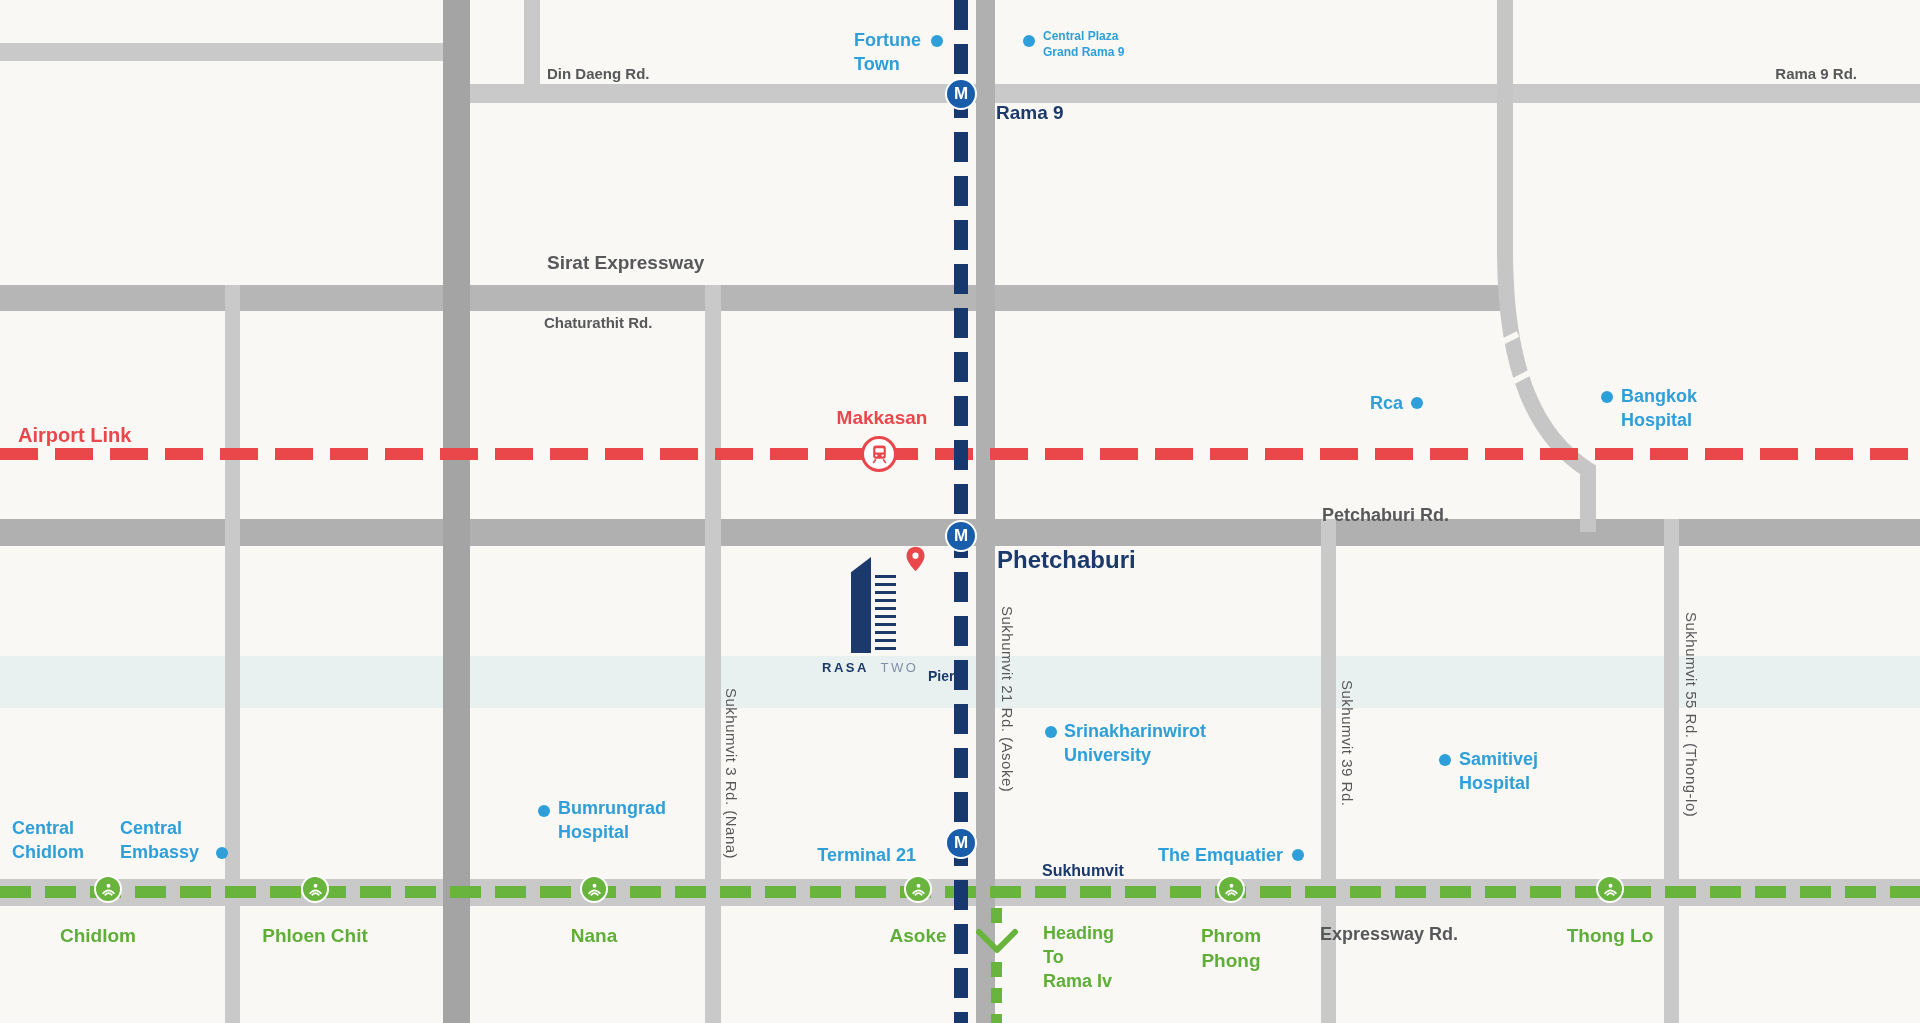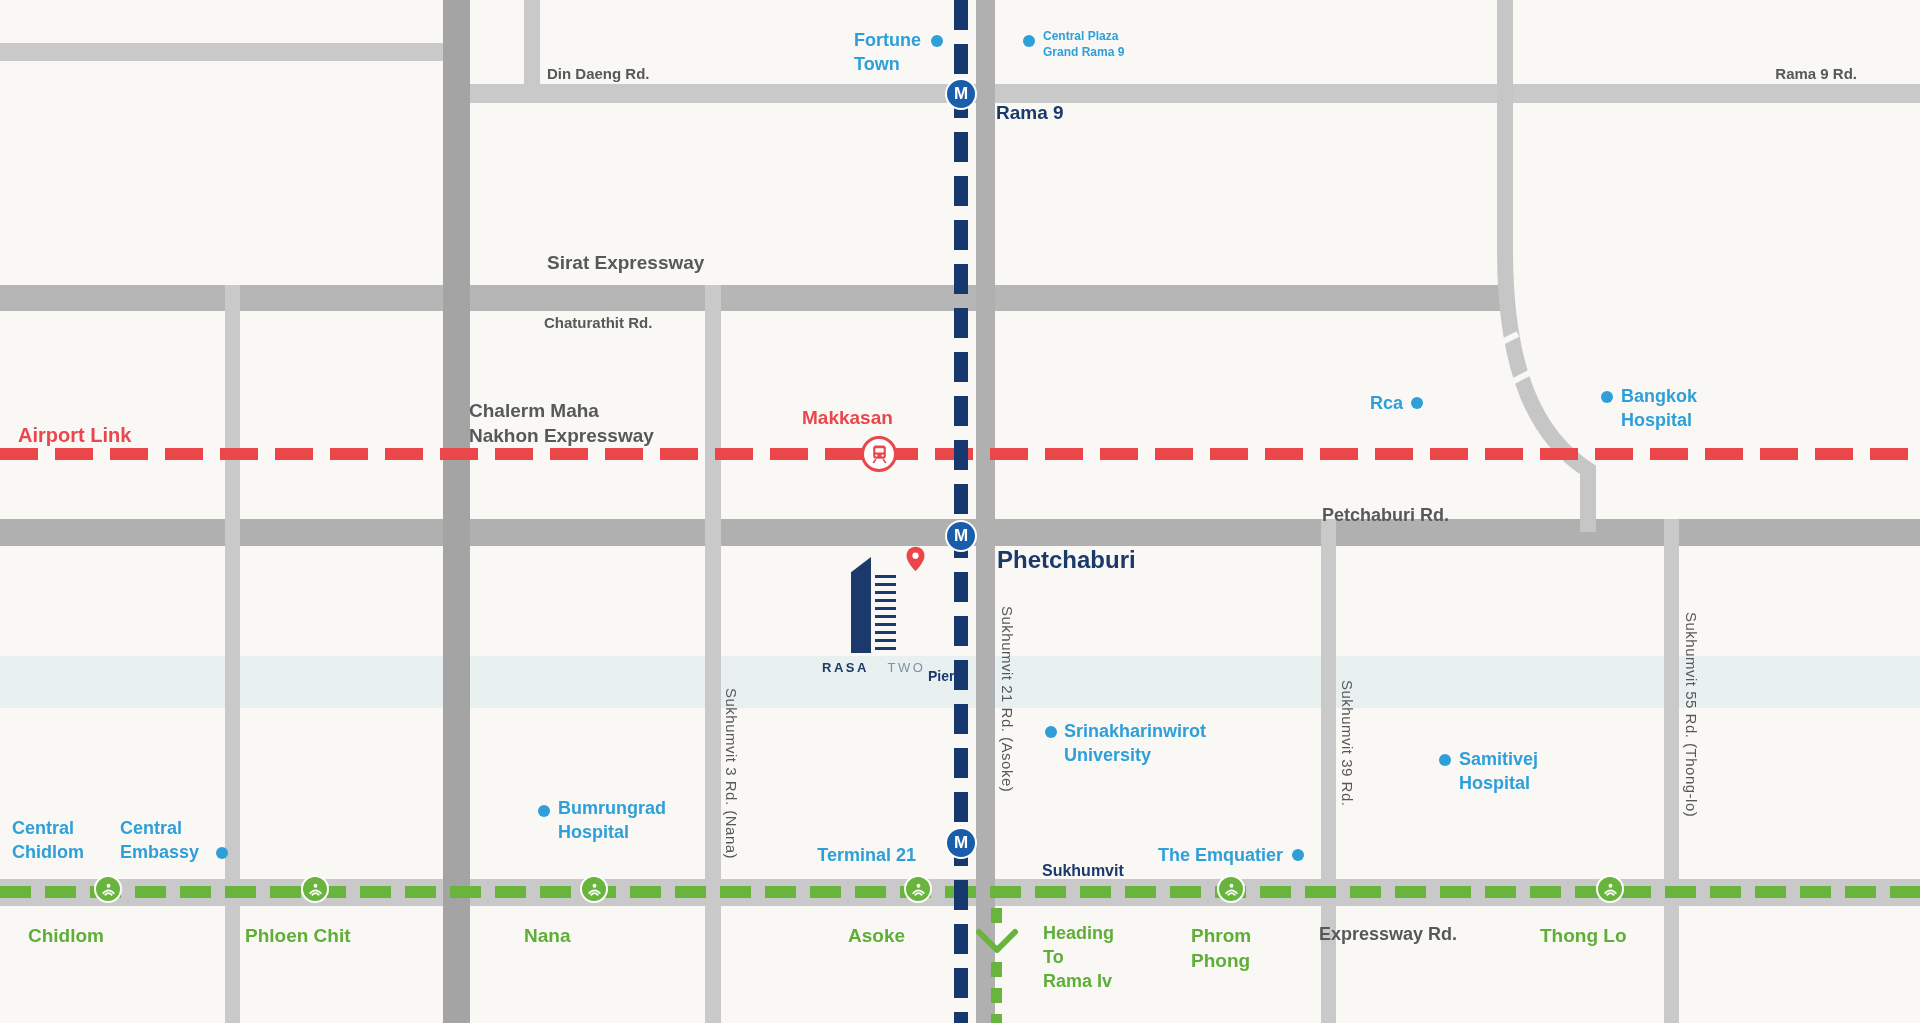--- a/index.html
+++ b/index.html
@@ -28,21 +28,21 @@
     font-size:15px;letter-spacing:.5px;white-space:nowrap}
   .dot{position:absolute;width:12px;height:12px;border-radius:50%;background:#2e9fd8}
   .mrt-st{position:absolute;width:32px;height:32px;border-radius:50%;background:#1a5dab;
     border:2px solid #fff;color:#fff;font-weight:700;font-size:17px;
     display:flex;align-items:center;justify-content:center}
   .bts-st{position:absolute;width:28px;height:28px;border-radius:50%;background:#68b43d;
     border:2px solid #fff;display:flex;align-items:center;justify-content:center}
   .al-st{position:absolute;width:36px;height:36px;border-radius:50%;background:#fff;
     border:3px solid #e9474b;display:flex;align-items:center;justify-content:center}
   .overlay{position:absolute;left:0;top:0;pointer-events:none}
-  .tac{}
+  .tac{text-align:center}
   .tar{text-align:left}
 </style>
 </head>
 <body>
 
 <div class="map">
 
   <div class="canal"></div>
 
   <div class="road" style="left:0;top:43px;width:470px;height:18px"></div>
@@ -137,29 +137,27 @@
   <div style="position:absolute;left:851px;top:553px;width:45px;height:100px">
     <div style="position:absolute;left:0;top:4px;width:20px;height:96px;background:#1b3a6b;clip-path:polygon(0 16%,100% 0,100% 100%,0 100%)"></div>
     <div style="position:absolute;left:24px;top:22px;width:21px;height:78px;background:repeating-linear-gradient(180deg,#1b3a6b 0 3.5px,transparent 3.5px 8px)"></div>
   </div>
   <svg class="overlay" style="left:905px;top:546px" width="21" height="26" viewBox="0 0 24 30">
     <path d="M12,1 C6.2,1 1.6,5.6 1.6,11.4 C1.6,18.6 12,29 12,29 C12,29 22.4,18.6 22.4,11.4 C22.4,5.6 17.8,1 12,1 Z" fill="#e9474b"></path>
     <circle cx="12" cy="11.2" r="3.6" fill="#fff"></circle>
   </svg>
   <div style="position:absolute;left:822px;top:660px;font-size:13px;white-space:nowrap">
     <span class="navy" style="font-weight:700;letter-spacing:2.5px">RASA</span>
-    <span style="color:#7e90a8;font-weight:400;letter-spacing:2.5px;margin-left:15px">TWO</span>
+    <span style="color:#7e90a8;font-weight:400;letter-spacing:2.5px;margin-left:8px">TWO</span>
   </div>
 
   <div class="lbl" style="left:547px;top:64px;font-size:15px">Din Daeng Rd.</div>
   <div class="lbl tar" style="right:63px;top:64px;font-size:15px">Rama 9 Rd.</div>
   <div class="lbl" style="left:547px;top:250px;font-size:19px">Sirat Expressway</div>
   <div class="lbl" style="left:544px;top:313px;font-size:15px">Chaturathit Rd.</div>
-  <div class="lbl" style="left:469px;top:398px;font-size:19px">Chalerm Maha
-Nakhon Expressway</div>
   <div class="lbl" style="left:1322px;top:504px;font-size:18px">Petchaburi Rd.</div>
   <div class="lbl tac" style="left:1319px;top:923px;width:140px;font-size:18px">Expressway Rd.</div>
 
   <div class="vlbl" style="left:723px;top:688px">Sukhumvit 3 Rd. (Nana)</div>
   <div class="vlbl" style="left:999px;top:606px">Sukhumvit 21 Rd. (Asoke)</div>
   <div class="vlbl" style="left:1339px;top:680px">Sukhumvit 39 Rd.</div>
   <div class="vlbl" style="left:1683px;top:612px">Sukhumvit 55 Rd. (Thong-lo)</div>
 
   <div class="lbl red" style="left:18px;top:422px;font-size:20px">Airport Link</div>
   <div class="lbl red tac" style="left:802px;top:405px;width:160px;font-size:19px">Makkasan</div>

